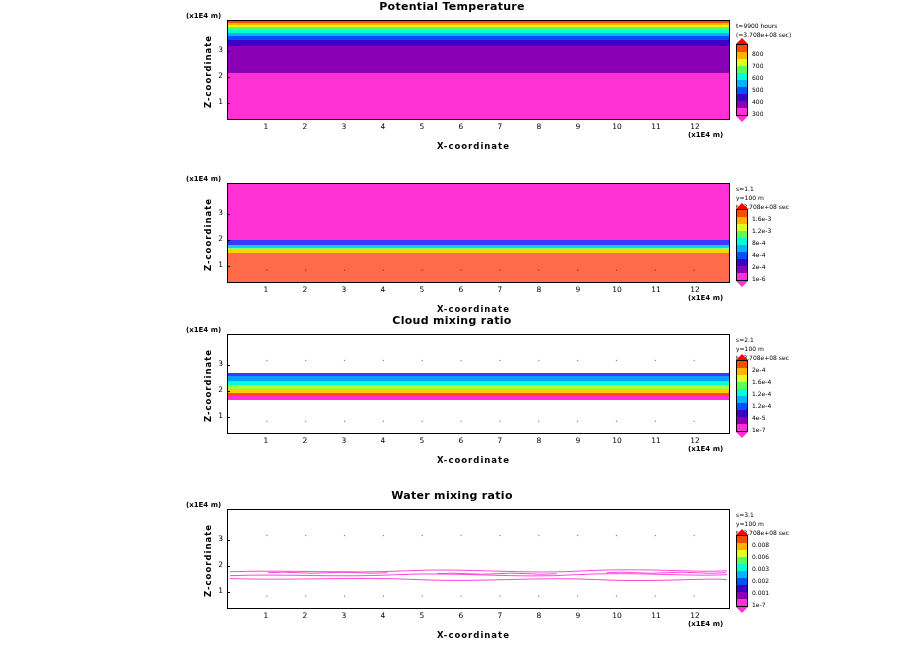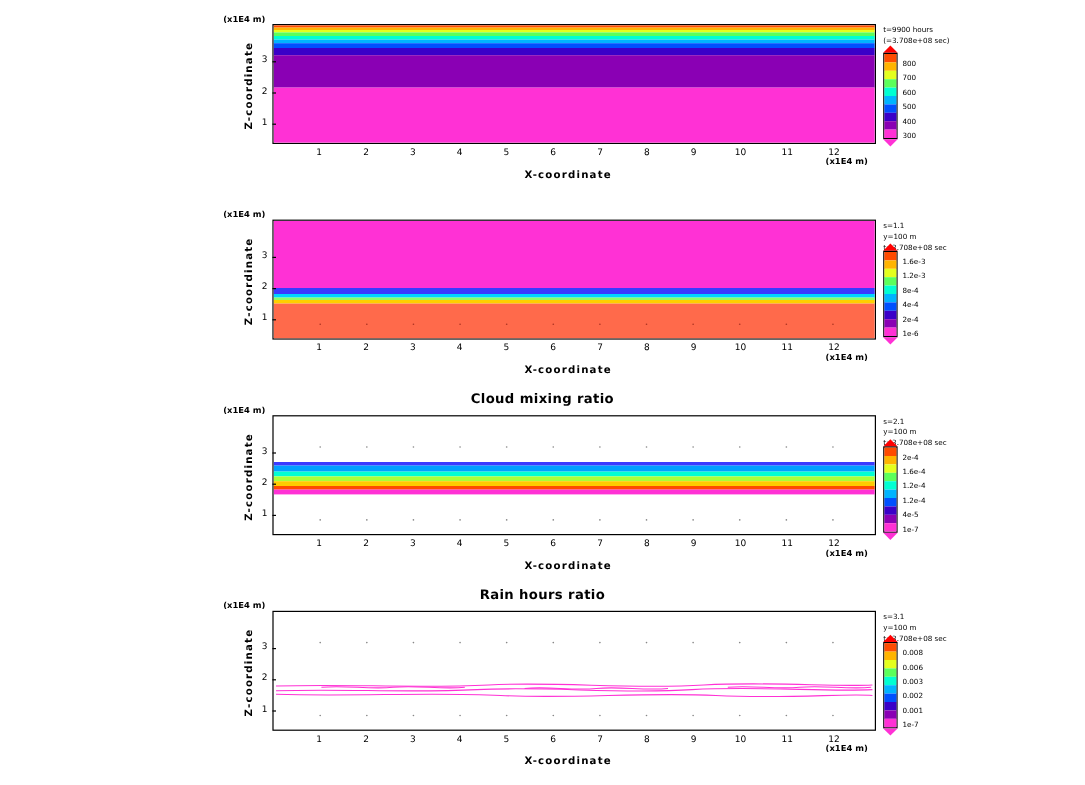--- a/index.html
+++ b/index.html
@@ -19,20 +19,21 @@
   .clab{position:absolute;font-size:6px;color:#000;white-space:nowrap;}
   .cbtext{position:absolute;font-size:6px;color:#000;white-space:nowrap;}
   .arrow-up{position:absolute;width:0;height:0;border-left:6px solid transparent;border-right:6px solid transparent;}
   .arrow-dn{position:absolute;width:0;height:0;border-left:6px solid transparent;border-right:6px solid transparent;}
   .dotgrid{position:absolute;left:0;top:0;width:100%;height:100%;}
 </style>
 </head>
 <body>
 
 <div class="panel" style="top:0px;">
+  <div class="title" style="top:0px;">Potential Temperature</div>
   <div class="unit" style="left:186px;top:12px;">(x1E4 m)</div>
   <div class="ylabel" style="left:203px;top:108px;">Z-coordinate</div>
   <div class="plotbox" style="left:227px;top:20px;width:503px;height:100px;">
     <div class="band" style="top:0%;height:2.2%;background:#ff4b00;"></div>
     <div class="band" style="top:2.2%;height:2%;background:#ffb400;"></div>
     <div class="band" style="top:4.2%;height:2.2%;background:#e4ff1e;"></div>
     <div class="band" style="top:6.4%;height:2.5%;background:#5bff5b;"></div>
     <div class="band" style="top:8.9%;height:3.2%;background:#00ffd2;"></div>
     <div class="band" style="top:12.1%;height:3.7%;background:#00b4ff;"></div>
     <div class="band" style="top:15.8%;height:3.8%;background:#0050ff;"></div>
@@ -181,21 +182,21 @@
   </div>
   <div class="arrow-dn" style="left:736px;top:118px;border-top:6px solid #ff31d5;"></div>
   <div class="clab" style="left:752px;top:52px;">1.6e-3</div>
   <div class="clab" style="left:752px;top:64px;">1.2e-3</div>
   <div class="clab" style="left:752px;top:76px;">8e-4</div>
   <div class="clab" style="left:752px;top:88px;">4e-4</div>
   <div class="clab" style="left:752px;top:100px;">2e-4</div>
   <div class="clab" style="left:752px;top:112px;">1e-6</div>
 </div>
 
-<div class="panel" style="top:326px;">
+<div class="panel" style="top:314px;">
   <div class="title" style="top:0px;">Cloud mixing ratio</div>
   <div class="unit" style="left:186px;top:12px;">(x1E4 m)</div>
   <div class="ylabel" style="left:203px;top:108px;">Z-coordinate</div>
   <div class="plotbox" style="left:227px;top:20px;width:503px;height:100px;">
     <svg class="dotgrid" viewBox="0 0 503 100" preserveAspectRatio="none">
       <g fill="#888">
         <circle cx="39" cy="26" r="0.7"></circle>
           <circle cx="78" cy="26" r="0.7"></circle>
           <circle cx="117" cy="26" r="0.7"></circle>
           <circle cx="156" cy="26" r="0.7"></circle>
@@ -268,21 +269,21 @@
   <div class="arrow-dn" style="left:736px;top:118px;border-top:6px solid #ff31d5;"></div>
   <div class="clab" style="left:752px;top:52px;">2e-4</div>
   <div class="clab" style="left:752px;top:64px;">1.6e-4</div>
   <div class="clab" style="left:752px;top:76px;">1.2e-4</div>
   <div class="clab" style="left:752px;top:88px;">1.2e-4</div>
   <div class="clab" style="left:752px;top:100px;">4e-5</div>
   <div class="clab" style="left:752px;top:112px;">1e-7</div>
 </div>
 
 <div class="panel" style="top:489px;">
-  <div class="title" style="top:0px;">Rain hours ratio</div>
+  <div class="title" style="top:0px;">Water mixing ratio</div>
   <div class="unit" style="left:186px;top:12px;">(x1E4 m)</div>
   <div class="ylabel" style="left:203px;top:108px;">Z-coordinate</div>
   <div class="plotbox" style="left:227px;top:20px;width:503px;height:100px;">
     <svg class="dotgrid" viewBox="0 0 503 100" preserveAspectRatio="none">
       <g fill="#888">
         <circle cx="39" cy="26" r="0.7"></circle>
           <circle cx="78" cy="26" r="0.7"></circle>
           <circle cx="117" cy="26" r="0.7"></circle>
           <circle cx="156" cy="26" r="0.7"></circle>
           <circle cx="195" cy="26" r="0.7"></circle>

